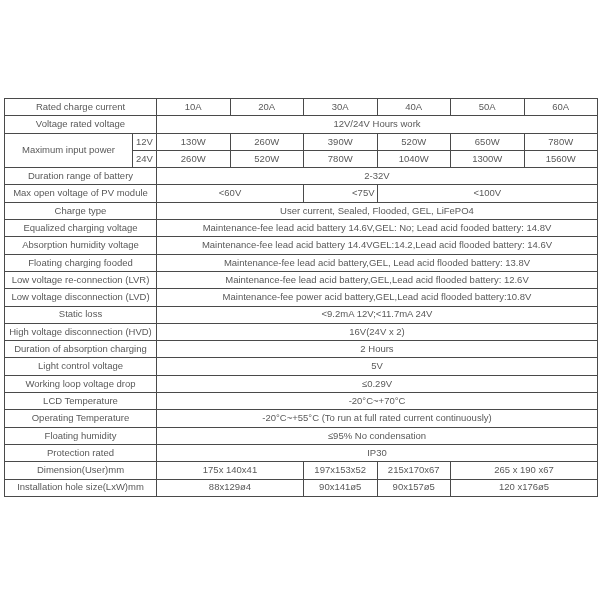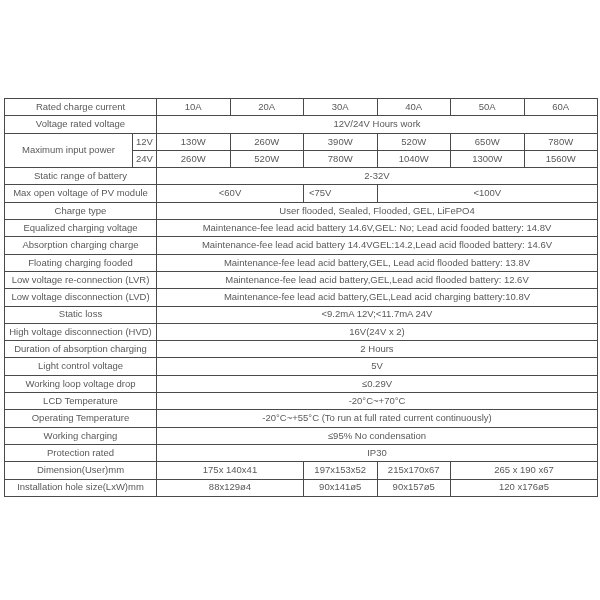--- a/index.html
+++ b/index.html
@@ -28,21 +28,21 @@
     border: 1px solid #4a4a4a;
     text-align: center;
     vertical-align: middle;
     height: 16.3px;
     padding: 0 2px;
     overflow: hidden;
     white-space: nowrap;
     font-weight: 400;
   }
   table.spec td.left {
-    text-align: left;
+    text-align: right;
     padding-left: 5px;
   }
 </style>
 </head>
 <body>
 
 <div class="spec-wrap">
   <table class="spec">
     <colgroup>
       <col style="width:128px">
@@ -86,59 +86,59 @@
       <td>24V</td>
       <td>260W</td>
       <td>520W</td>
       <td>780W</td>
       <td>1040W</td>
       <td>1300W</td>
       <td>1560W</td>
     </tr>
 
     <tr>
-      <td colspan="2">Static range of battery</td>
+      <td colspan="2">Duration range of battery</td>
       <td colspan="6">2-32V</td>
     </tr>
 
     <tr>
       <td colspan="2">Max open voltage of PV module</td>
       <td colspan="2">&lt;60V</td>
       <td class="left">&lt;75V</td>
       <td colspan="3">&lt;100V</td>
     </tr>
 
     <tr>
       <td colspan="2">Charge type</td>
-      <td colspan="6">User flooded, Sealed, Flooded, GEL, LiFePO4</td>
+      <td colspan="6">User current, Sealed, Flooded, GEL, LiFePO4</td>
     </tr>
 
     <tr>
       <td colspan="2">Equalized charging voltage</td>
       <td colspan="6">Maintenance-fee lead acid battery 14.6V,GEL: No; Lead acid fooded battery: 14.8V</td>
     </tr>
 
     <tr>
-      <td colspan="2">Absorption charging charge</td>
+      <td colspan="2">Absorption humidity voltage</td>
       <td colspan="6">Maintenance-fee lead acid battery 14.4VGEL:14.2,Lead acid flooded battery: 14.6V</td>
     </tr>
 
     <tr>
       <td colspan="2">Floating charging fooded</td>
       <td colspan="6">Maintenance-fee lead acid battery,GEL, Lead acid flooded battery: 13.8V</td>
     </tr>
 
     <tr>
       <td colspan="2">Low voltage re-connection (LVR)</td>
       <td colspan="6">Maintenance-fee lead acid battery,GEL,Lead acid flooded battery: 12.6V</td>
     </tr>
 
     <tr>
       <td colspan="2">Low voltage disconnection (LVD)</td>
-      <td colspan="6">Maintenance-fee lead acid battery,GEL,Lead acid charging battery:10.8V</td>
+      <td colspan="6">Maintenance-fee power acid battery,GEL,Lead acid flooded battery:10.8V</td>
     </tr>
 
     <tr>
       <td colspan="2">Static loss</td>
       <td colspan="6">&lt;9.2mA 12V;&lt;11.7mA 24V</td>
     </tr>
 
     <tr>
       <td colspan="2">High voltage disconnection (HVD)</td>
       <td colspan="6">16V(24V x 2)</td>
@@ -163,21 +163,21 @@
       <td colspan="2">LCD Temperature</td>
       <td colspan="6">-20°C~+70°C</td>
     </tr>
 
     <tr>
       <td colspan="2">Operating Temperature</td>
       <td colspan="6">-20°C~+55°C (To run at full rated current continuously)</td>
     </tr>
 
     <tr>
-      <td colspan="2">Working charging</td>
+      <td colspan="2">Floating humidity</td>
       <td colspan="6">≤95% No condensation</td>
     </tr>
 
     <tr>
       <td colspan="2">Protection rated</td>
       <td colspan="6">IP30</td>
     </tr>
 
     <tr>
       <td colspan="2">Dimension(User)mm</td>

